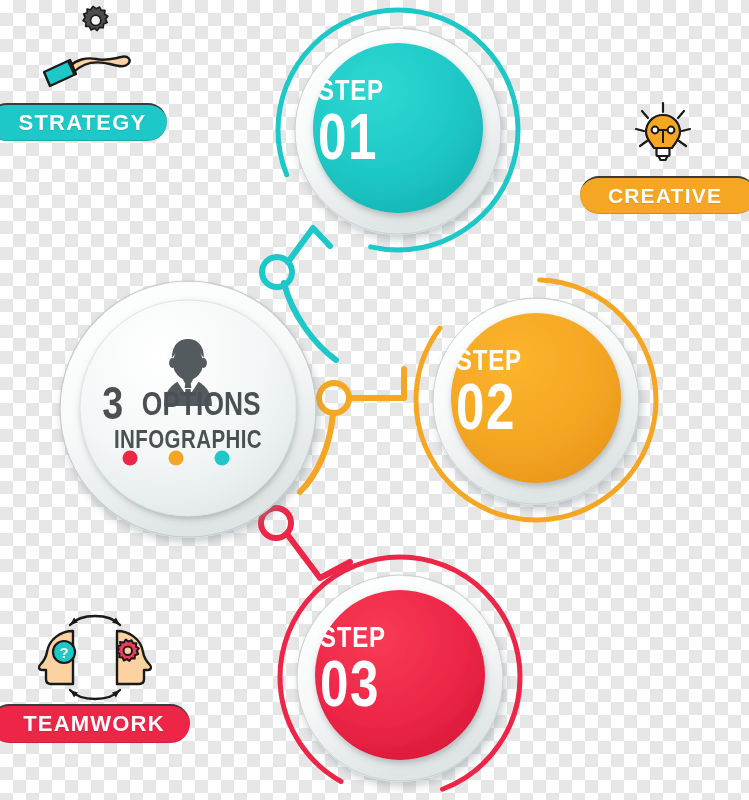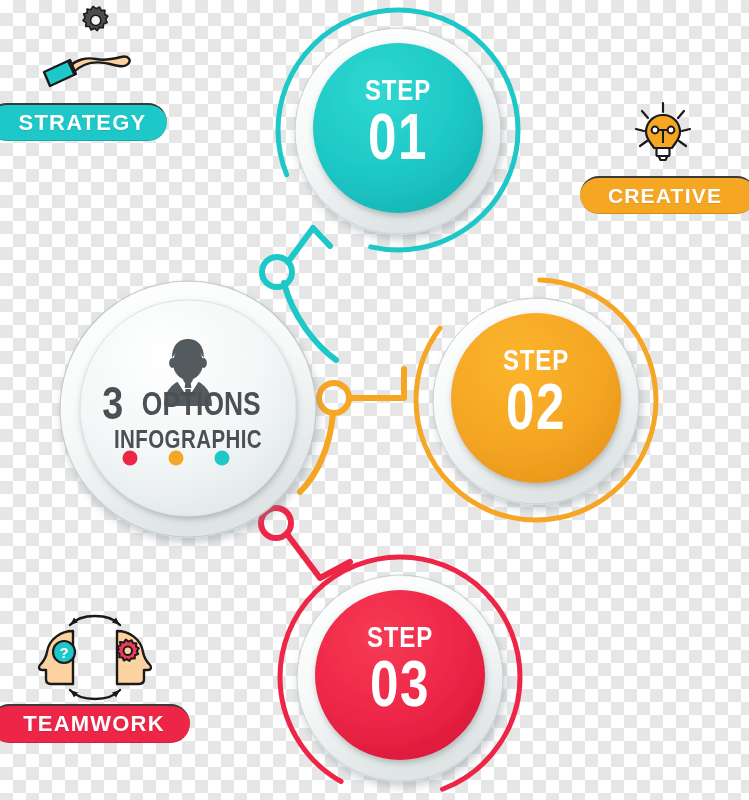--- a/index.html
+++ b/index.html
@@ -57,21 +57,21 @@
   }
   #badge-teamwork {
     left: -10px; top: 704px;
     width: 200px; height: 39px;
     background: #ed2647;
     font-size: 22px;
     padding-left: 8px;
   }
   .step-text {
     position: absolute;
-    text-align: center;
+    text-align: left;
     color: #ffffff;
     pointer-events: none;
     width: 200px;
   }
   .step-word {
     font-size: 30px;
     font-weight: bold;
     letter-spacing: 1px;
     line-height: 1;
     font-stretch: condensed;

